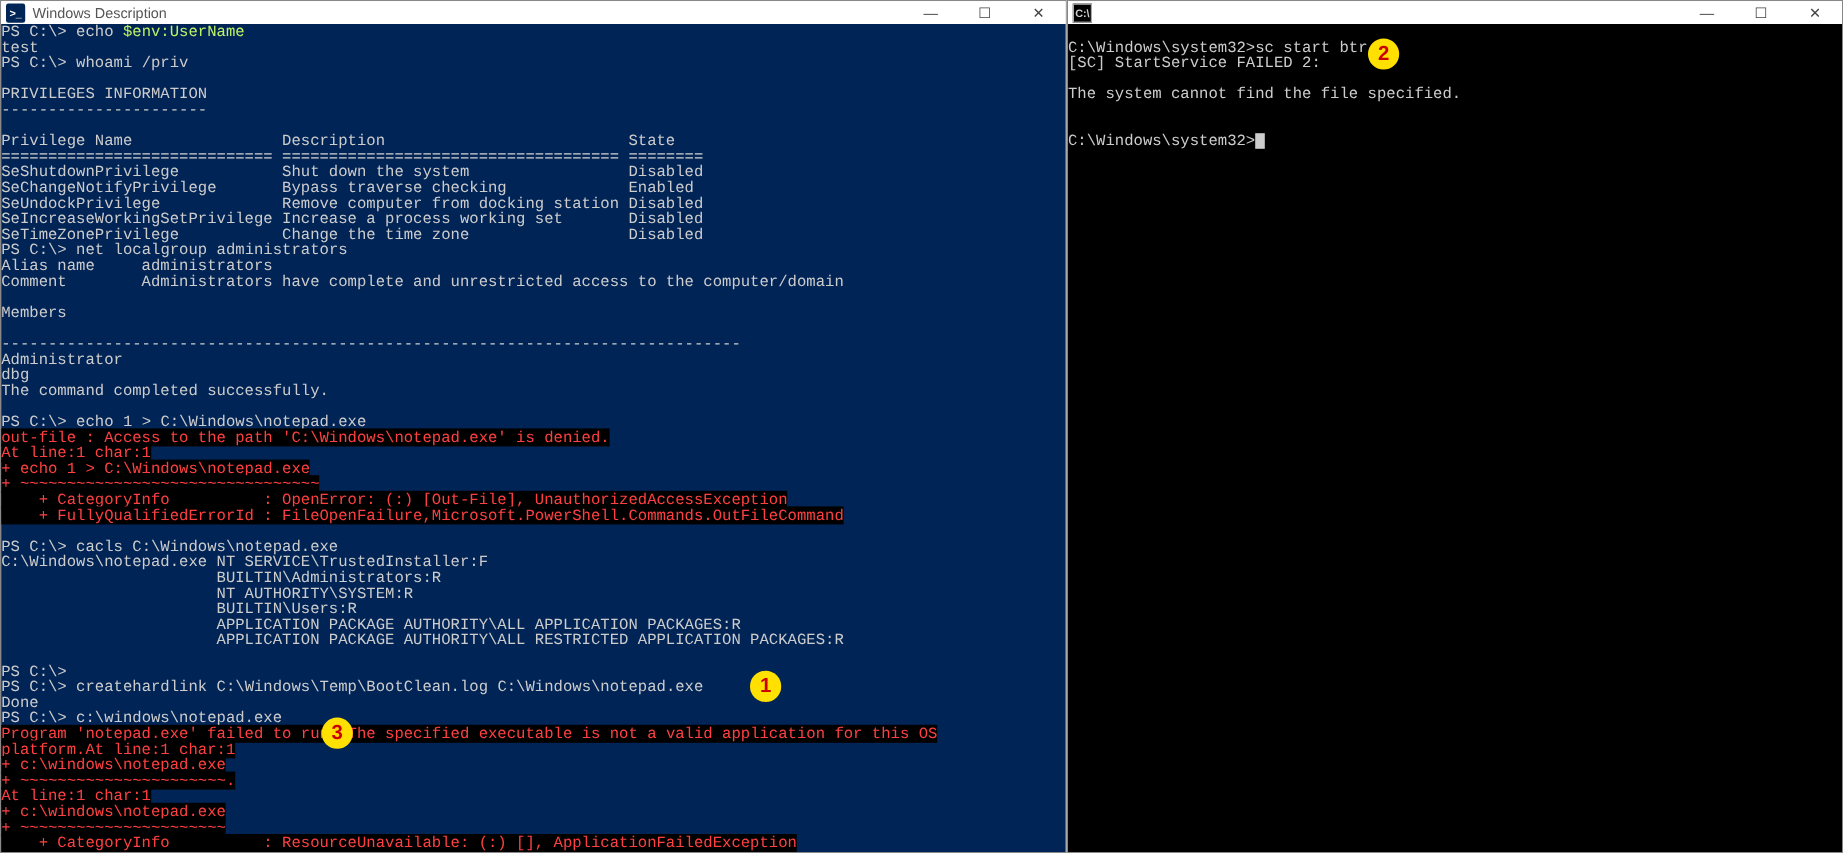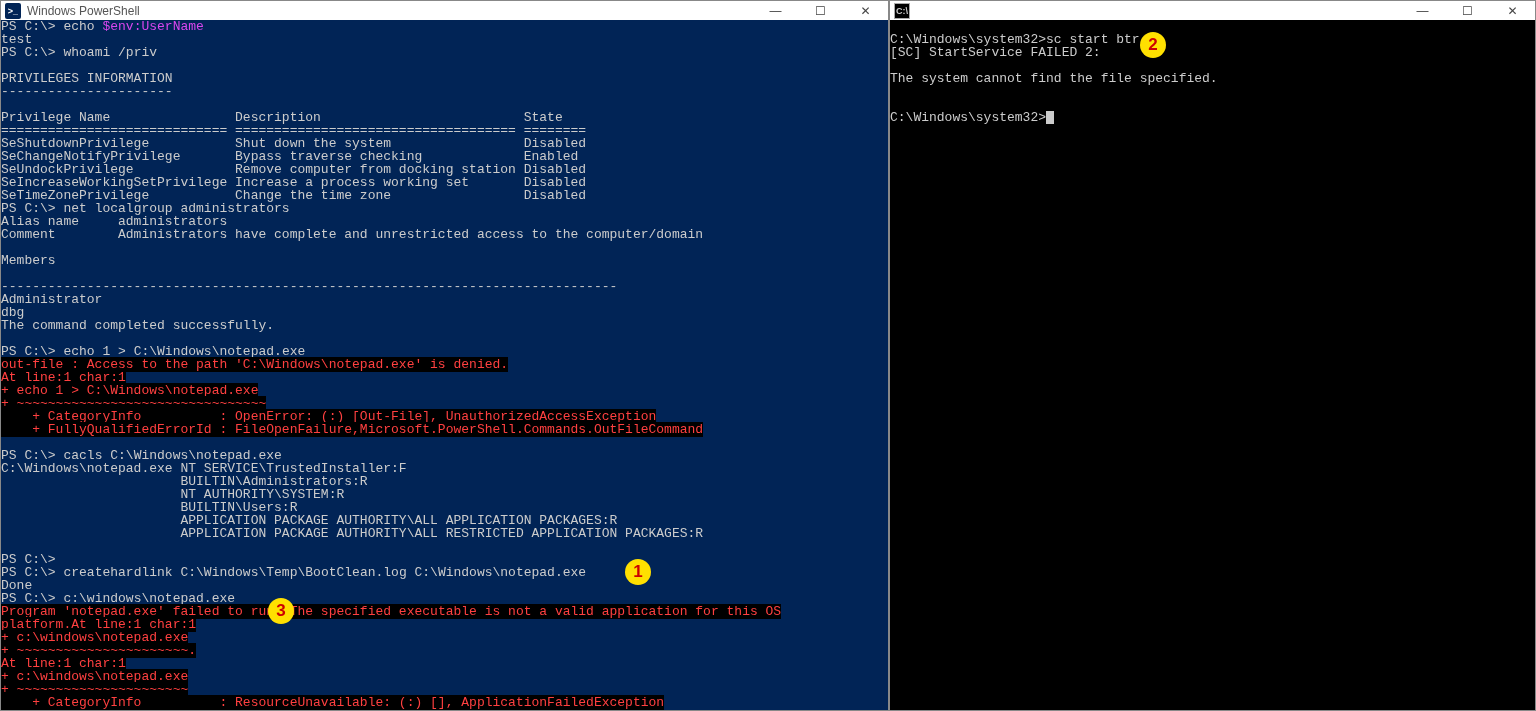--- a/index.html
+++ b/index.html
@@ -76,21 +76,21 @@
     white-space: pre;
     padding: 0;
   }
   .term-ps  { background: #012456; color: #cccccc; }
   .term-cmd { background: #000;    color: #cccccc; }
 
   .term span { white-space: pre; }
 
   
   .c-white { color: #cccccc; margin-top: 24px; }
-  .c-green { color: #d946ef; }
+  .c-green { color: #bef264; }
   .c-red   { color: #ff4040; background: #000000; }
 
   
   .bubble {
     position: absolute;
     width: 26px; height: 26px;
     border-radius: 50%;
     background: #ffe000;
     color: #cc0000;
     font-weight: bold;
@@ -114,21 +114,21 @@
   }
 </style>
 </head>
 <body>
 
 <div class="win win-left">
   <div class="titlebar">
     <span class="tb-icon">
       <span class="ps-icon">&gt;_</span>
     </span>
-    <span class="tb-title">Windows PowerShell</span>
+    <span class="tb-title">Windows Description</span>
     <div class="tb-controls">
       <span class="tb-btn">—</span>
       <span class="tb-btn">☐</span>
       <span class="tb-btn">✕</span>
     </div>
   </div>
   <div class="term term-ps" id="term-left"><div><span class="c-white">PS C:\&gt; </span><span class="c-white">echo </span><span class="c-green">$env:UserName</span></div><div><span class="c-white">test</span></div><div><span class="c-white">PS C:\&gt; </span><span class="c-white">whoami </span><span class="c-white">/priv</span></div><div>&nbsp;</div><div><span class="c-white">PRIVILEGES INFORMATION</span></div><div><span class="c-white">----------------------</span></div><div>&nbsp;</div><div><span class="c-white">Privilege Name                Description                          State</span></div><div><span class="c-white">============================= ==================================== ========</span></div><div><span class="c-white">SeShutdownPrivilege           Shut down the system                 Disabled</span></div><div><span class="c-white">SeChangeNotifyPrivilege       Bypass traverse checking             Enabled</span></div><div><span class="c-white">SeUndockPrivilege             Remove computer from docking station Disabled</span></div><div><span class="c-white">SeIncreaseWorkingSetPrivilege Increase a process working set       Disabled</span></div><div><span class="c-white">SeTimeZonePrivilege           Change the time zone                 Disabled</span></div><div><span class="c-white">PS C:\&gt; </span><span class="c-white">net </span><span class="c-white">localgroup administrators</span></div><div><span class="c-white">Alias name     administrators</span></div><div><span class="c-white">Comment        Administrators have complete and unrestricted access to the computer/domain</span></div><div>&nbsp;</div><div><span class="c-white">Members</span></div><div>&nbsp;</div><div><span class="c-white">-------------------------------------------------------------------------------</span></div><div><span class="c-white">Administrator</span></div><div><span class="c-white">dbg</span></div><div><span class="c-white">The command completed successfully.</span></div><div>&nbsp;</div><div><span class="c-white">PS C:\&gt; </span><span class="c-white">echo </span><span class="c-white">1 </span><span class="c-white">&gt; </span><span class="c-white">C:\Windows\notepad.exe</span></div><div><span class="c-red">out-file : Access to the path 'C:\Windows\notepad.exe' is denied.</span></div><div><span class="c-red">At line:1 char:1</span></div><div><span class="c-red">+ echo 1 &gt; C:\Windows\notepad.exe</span></div><div><span class="c-red">+ ~~~~~~~~~~~~~~~~~~~~~~~~~~~~~~~~</span></div><div><span class="c-red">    + CategoryInfo          : OpenError: (:) [Out-File], UnauthorizedAccessException</span></div><div><span class="c-red">    + FullyQualifiedErrorId : FileOpenFailure,Microsoft.PowerShell.Commands.OutFileCommand</span></div><div>&nbsp;</div><div><span class="c-white">PS C:\&gt; </span><span class="c-white">cacls </span><span class="c-white">C:\Windows\notepad.exe</span></div><div><span class="c-white">C:\Windows\notepad.exe NT SERVICE\TrustedInstaller:F</span></div><div><span class="c-white">                       BUILTIN\Administrators:R</span></div><div><span class="c-white">                       NT AUTHORITY\SYSTEM:R</span></div><div><span class="c-white">                       BUILTIN\Users:R</span></div><div><span class="c-white">                       APPLICATION PACKAGE AUTHORITY\ALL APPLICATION PACKAGES:R</span></div><div><span class="c-white">                       APPLICATION PACKAGE AUTHORITY\ALL RESTRICTED APPLICATION PACKAGES:R</span></div><div>&nbsp;</div><div><span class="c-white">PS C:\&gt;</span></div><div><span class="c-white">PS C:\&gt; </span><span class="c-white">createhardlink </span><span class="c-white">C:\Windows\Temp\BootClean.log C:\Windows\notepad.exe</span></div><div><span class="c-white">Done</span></div><div><span class="c-white">PS C:\&gt; </span><span class="c-white">c:\windows\notepad.exe</span></div><div><span class="c-red">Program 'notepad.exe' failed to run: </span><span class="c-red">The specified executable is not a valid application for this OS</span></div><div><span class="c-red">platform.At line:1 char:1</span></div><div><span class="c-red">+ c:\windows\notepad.exe</span></div><div><span class="c-red">+ ~~~~~~~~~~~~~~~~~~~~~~.</span></div><div><span class="c-red">At line:1 char:1</span></div><div><span class="c-red">+ c:\windows\notepad.exe</span></div><div><span class="c-red">+ ~~~~~~~~~~~~~~~~~~~~~~</span></div><div><span class="c-red">    + CategoryInfo          : ResourceUnavailable: (:) [], ApplicationFailedException</span></div></div>
 </div>
 
 <div class="win win-right">

